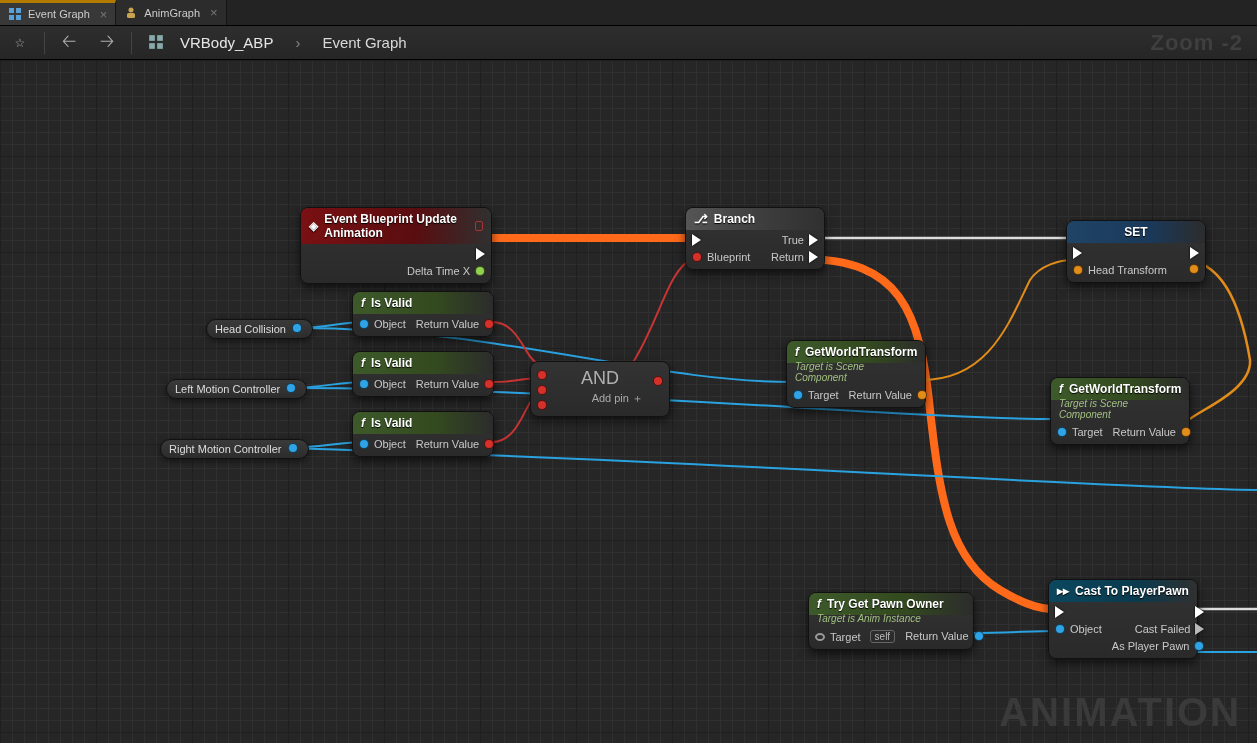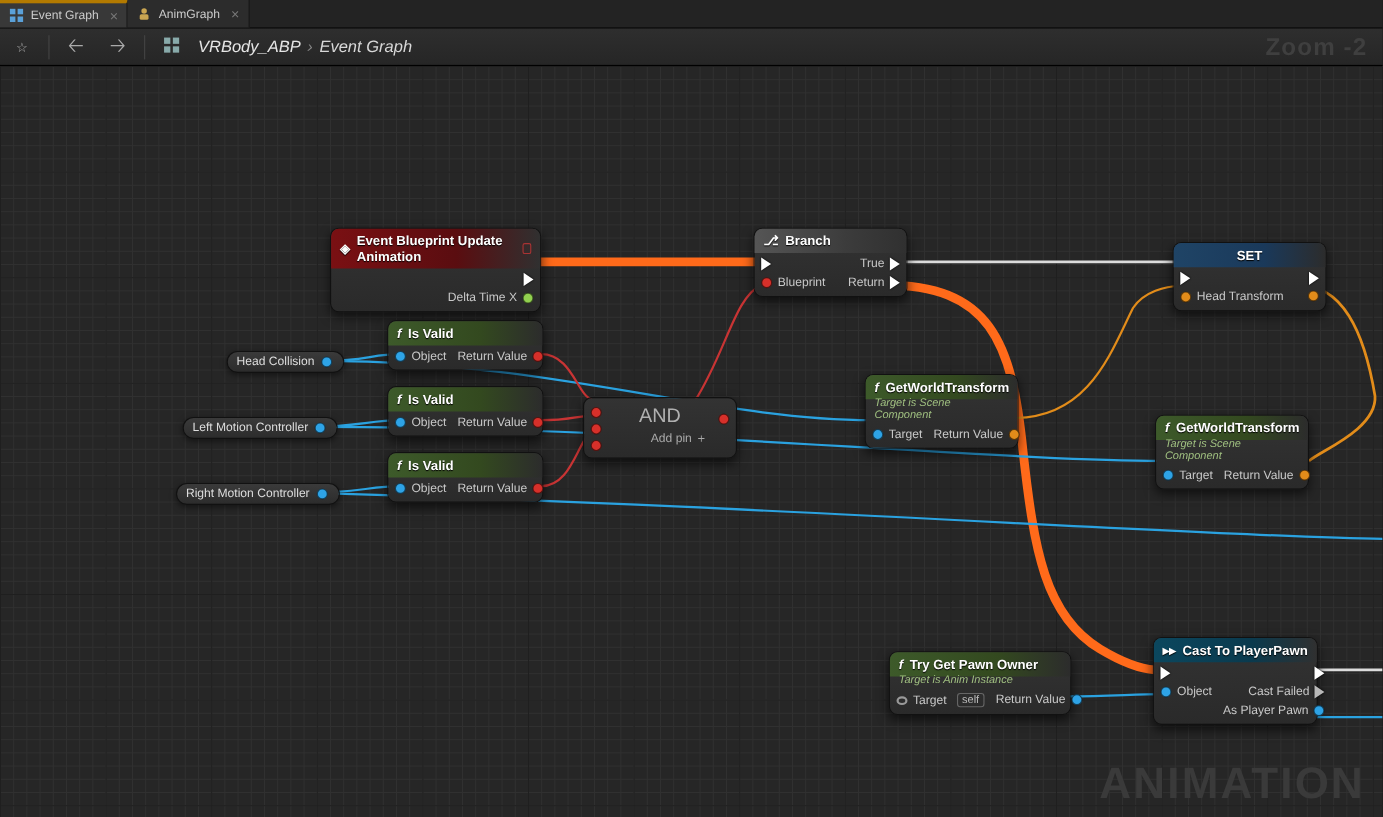--- a/index.html
+++ b/index.html
@@ -45,21 +45,21 @@
     gap: 10px;
     border-bottom: 1px solid #000;
     position: relative;
   }
   .tool-btn {
     width: 28px; height: 28px;
     display:flex; align-items:center; justify-content:center;
     color:#aaa; cursor:pointer; border-radius:2px;
   }
   .sep { width:1px; height:22px; background:#444; }
-  .breadcrumb { display:flex; align-items:center; gap:6px; font-size:15px; color:#e6e6e6;font-style:italic;}
+  .breadcrumb { display:flex; align-items:center; gap:22px; font-size:15px; color:#e6e6e6;}
   .breadcrumb .crumb-link { color:#e6e6e6; cursor:pointer;}
   .breadcrumb .crumb-current { color:#d8d8d8; font-weight:400;}
   .zoom-label { position:absolute; right:14px; color:#3f3f3f; font-size:22px; font-weight:bold; letter-spacing:1px;}
   
   .canvas {
     position: absolute;
     left:0; top:60px; right:0; bottom:0;
     background-color: #262626;
     background-image:
       linear-gradient(#1f1f1f 1px, transparent 1px),
@@ -105,21 +105,21 @@
   .pin-dot { width:10px; height:10px; border-radius:50%; border:1px solid rgba(0,0,0,.6); flex:0 0 10px;}
   .pin-exec { width:0; height:0; border-top:6px solid transparent; border-bottom:6px solid transparent; border-left:9px solid #fff; filter: drop-shadow(0 0 1px #000);}
   .pin-exec.hollow { border-left-color: #b8b8b8; } .c-red{background:#d6302a;} .c-green{background:#92d050;} .c-orange{background:#e28c1a;} .c-obj{background:#2ea3e6;}
   .hollow-dot{border:2px solid #999;background:transparent;width:8px;height:8px;}
   .node-sub { font-size:10px; font-style:italic; color:#a0c080; padding:0 8px 2px; margin-top:-2px;}
   .center-title { font-size:18px; color:#b0b0b0; text-align:center; padding:6px 0 2px; font-weight:500;}
   .add-pin { font-size:11px; color:#aaa; text-align:right; cursor:pointer; padding-bottom:4px;}
   .pill-node {
     position:absolute; background:linear-gradient(#3a3a3a,#2c2c2c);
     border:1px solid #111; border-radius:12px; padding:3px 10px 3px 8px;
-    display:flex; align-items:center; gap:6px; font-size:11px; color:#ddd;
+    display:flex; align-items:flex-start; gap:6px; font-size:11px; color:#ddd;
     box-shadow:0 2px 6px rgba(0,0,0,.5);
   }
   .pill-node .pin-dot { flex:0 0 10px;}
   .self-tag { border:1px solid #666; border-radius:3px; padding:0 4px; font-size:10px; color:#bbb; margin-left:4px;}
   svg.wires { position:absolute; inset:0; width:100%; height:100%; pointer-events:none;}
   .breakpoint { width:10px; height:10px; border:1px solid #a33; border-radius:2px; margin-left:auto;}
   .glyph { font-size:12px;}
 </style>
 </head>
 <body>

